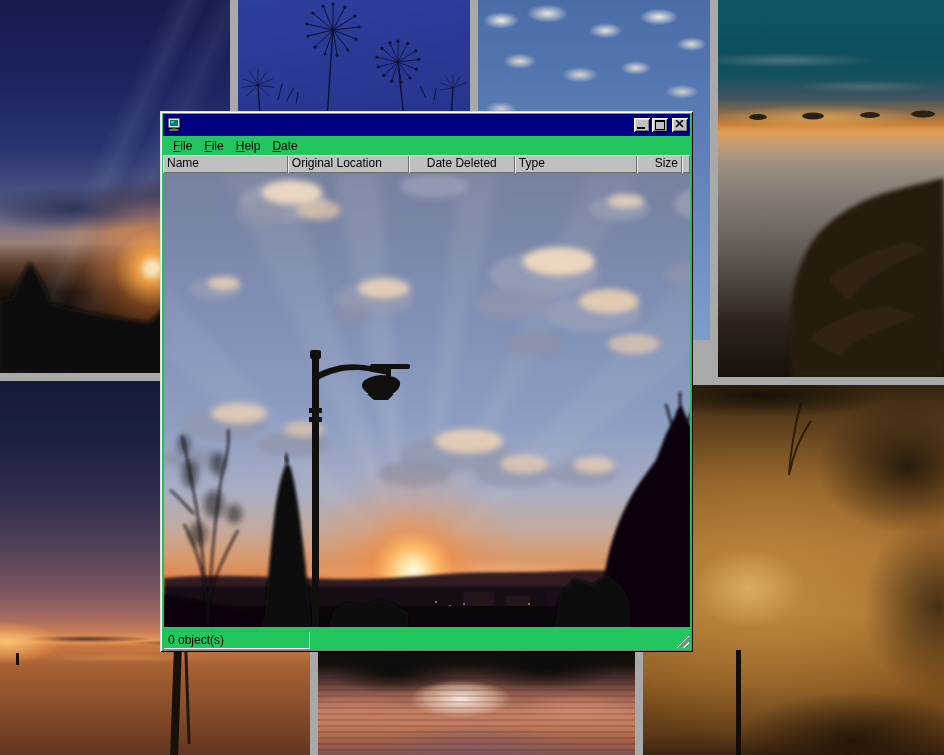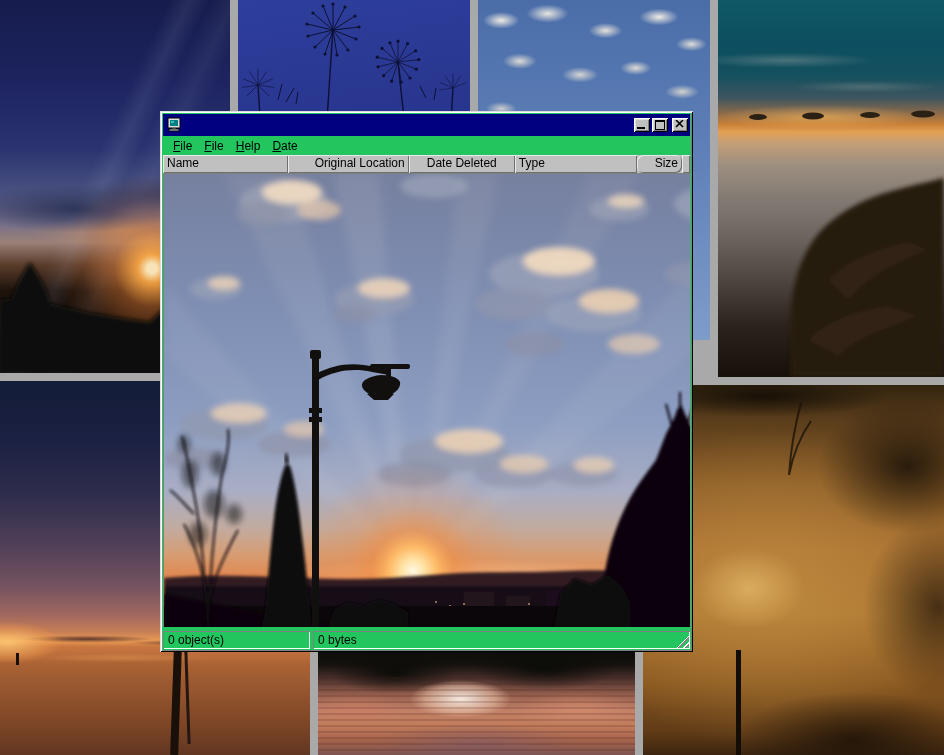--- a/index.html
+++ b/index.html
@@ -110,21 +110,21 @@
 
   .menubar{height:19px;display:flex;align-items:center;padding-left:4px;flex:0 0 auto;}
   .menu-item{display:inline-block;padding:1px 6px;font-size:12px;color:#000;}
   .menu-item::first-letter{text-decoration:underline;}
 
   .listheader{height:18px;display:flex;flex:0 0 auto;background:#c0c0c0;}
   .hcell{box-sizing:border-box;height:18px;font-size:12px;color:#000;
     padding:1px 4px 0 4px;background:#c0c0c0;white-space:nowrap;overflow:hidden;
     box-shadow: inset 1px 1px 0 #eaeaea, inset -1px -1px 0 #6f6f6f;}
   .hcell.right{text-align:right;}
-  .hc0{width:127px;} .hc1{width:123px;text-align:right;} .hc2{width:108px;text-align:center;} .hc3{width:124px;} .hc4{width:46px;border-radius:6px;} .hc5{flex:1 1 auto;}
+  .hc0{width:127px;} .hc1{width:123px;} .hc2{width:108px;text-align:center;} .hc3{width:124px;} .hc4{width:46px;} .hc5{flex:1 1 auto;}
 
   .client{flex:1 1 auto;position:relative;background:#000;
     box-shadow: inset 1px 1px 0 #808080, inset -1px -1px 0 #fff;
     overflow:hidden;}
   .client svg{position:absolute;left:1px;top:1px;}
 
   .statusbar{height:20px;flex:0 0 auto;display:flex;align-items:flex-end;padding-top:2px;position:relative;}
   .spanel{height:18px;box-sizing:border-box;font-size:12px;color:#000;
     padding:2px 16px 0 5px;white-space:nowrap;overflow:hidden;
     box-shadow: inset 1px 1px 0 #808080, inset -1px -1px 0 #fff;}
@@ -455,17 +455,16 @@
         <rect x="206" y="190" width="40" height="5" rx="2"></rect>
         <rect x="222" y="195" width="5" height="8"></rect>
         <path d="M199,208 C202,204 212,201 217,201 C228,201 234,204 236,208 C237,212 233,219 224,222 C215,224 206,222 201,217 C198,214 197,211 199,208 Z"></path>
         <path d="M203,220 L230,220 L224,226 L210,226 Z"></path>
       </g>
     </svg>
   </div>
 
   <div class="statusbar">
     <div class="spanel sp1">0 object(s)</div>
-    <div class="spanel sp2">0 bytes</div>
     <div class="grip"></div>
   </div>
 
 </div>
 
 </body></html>

